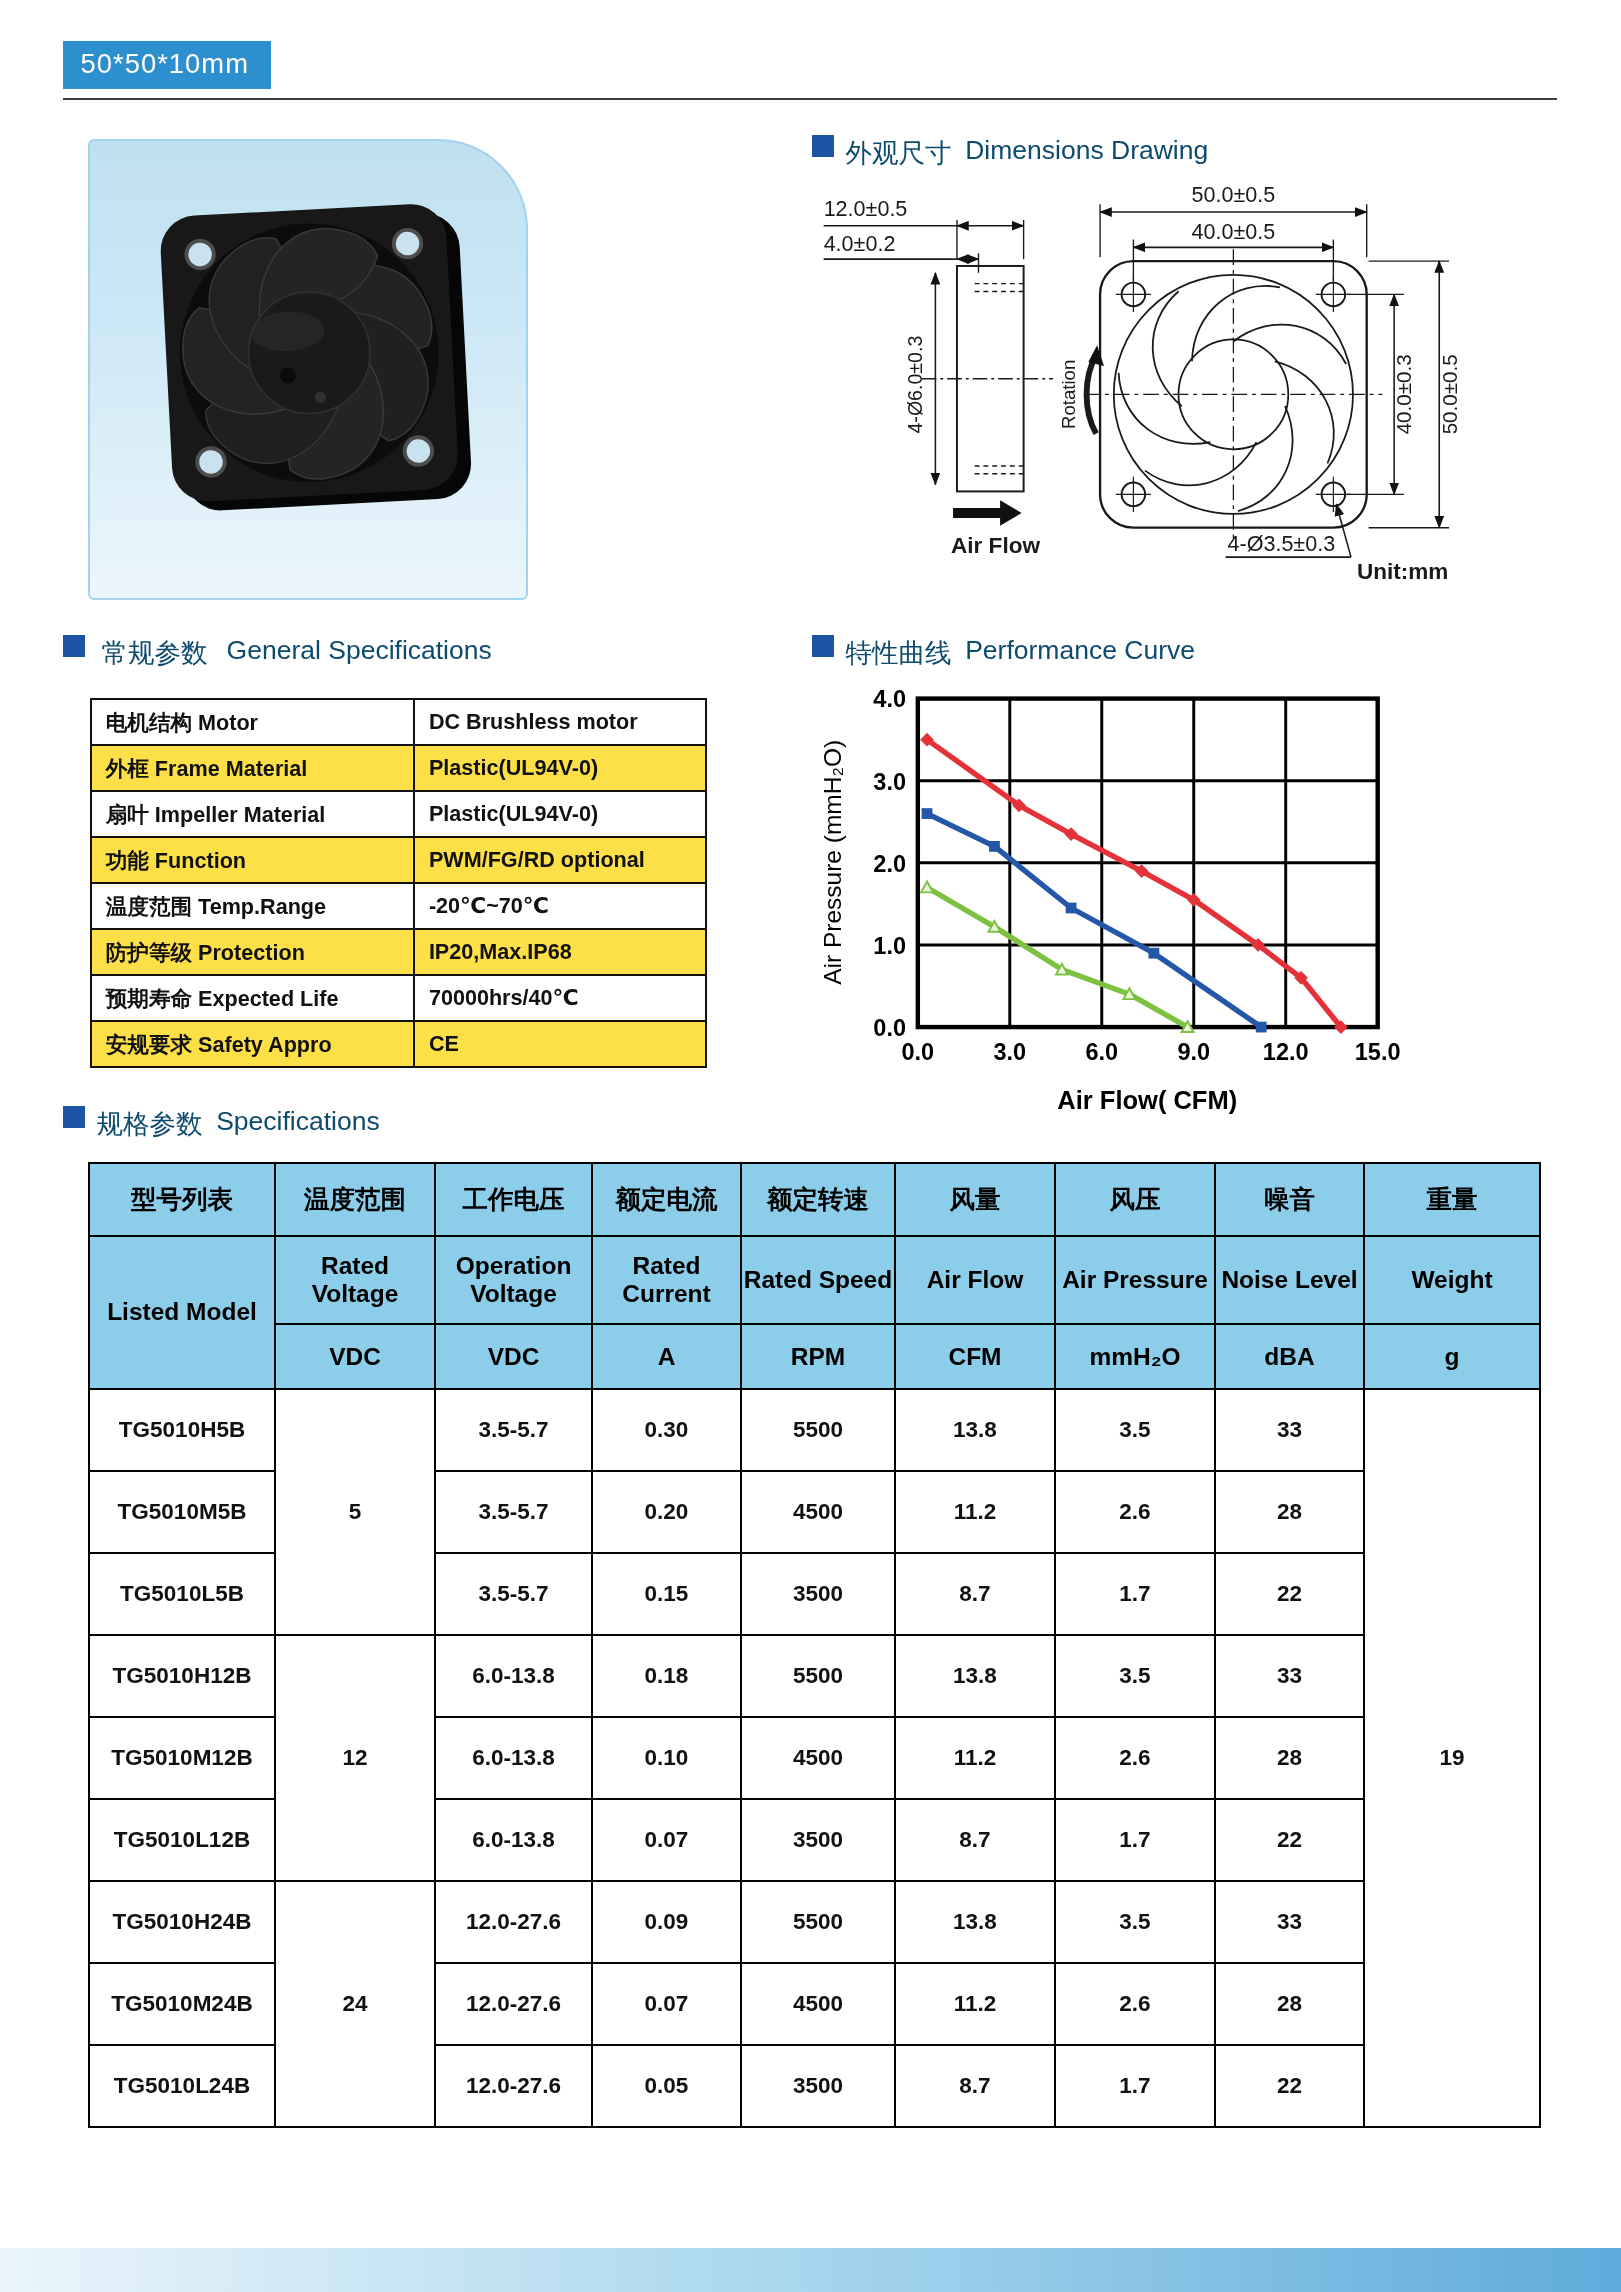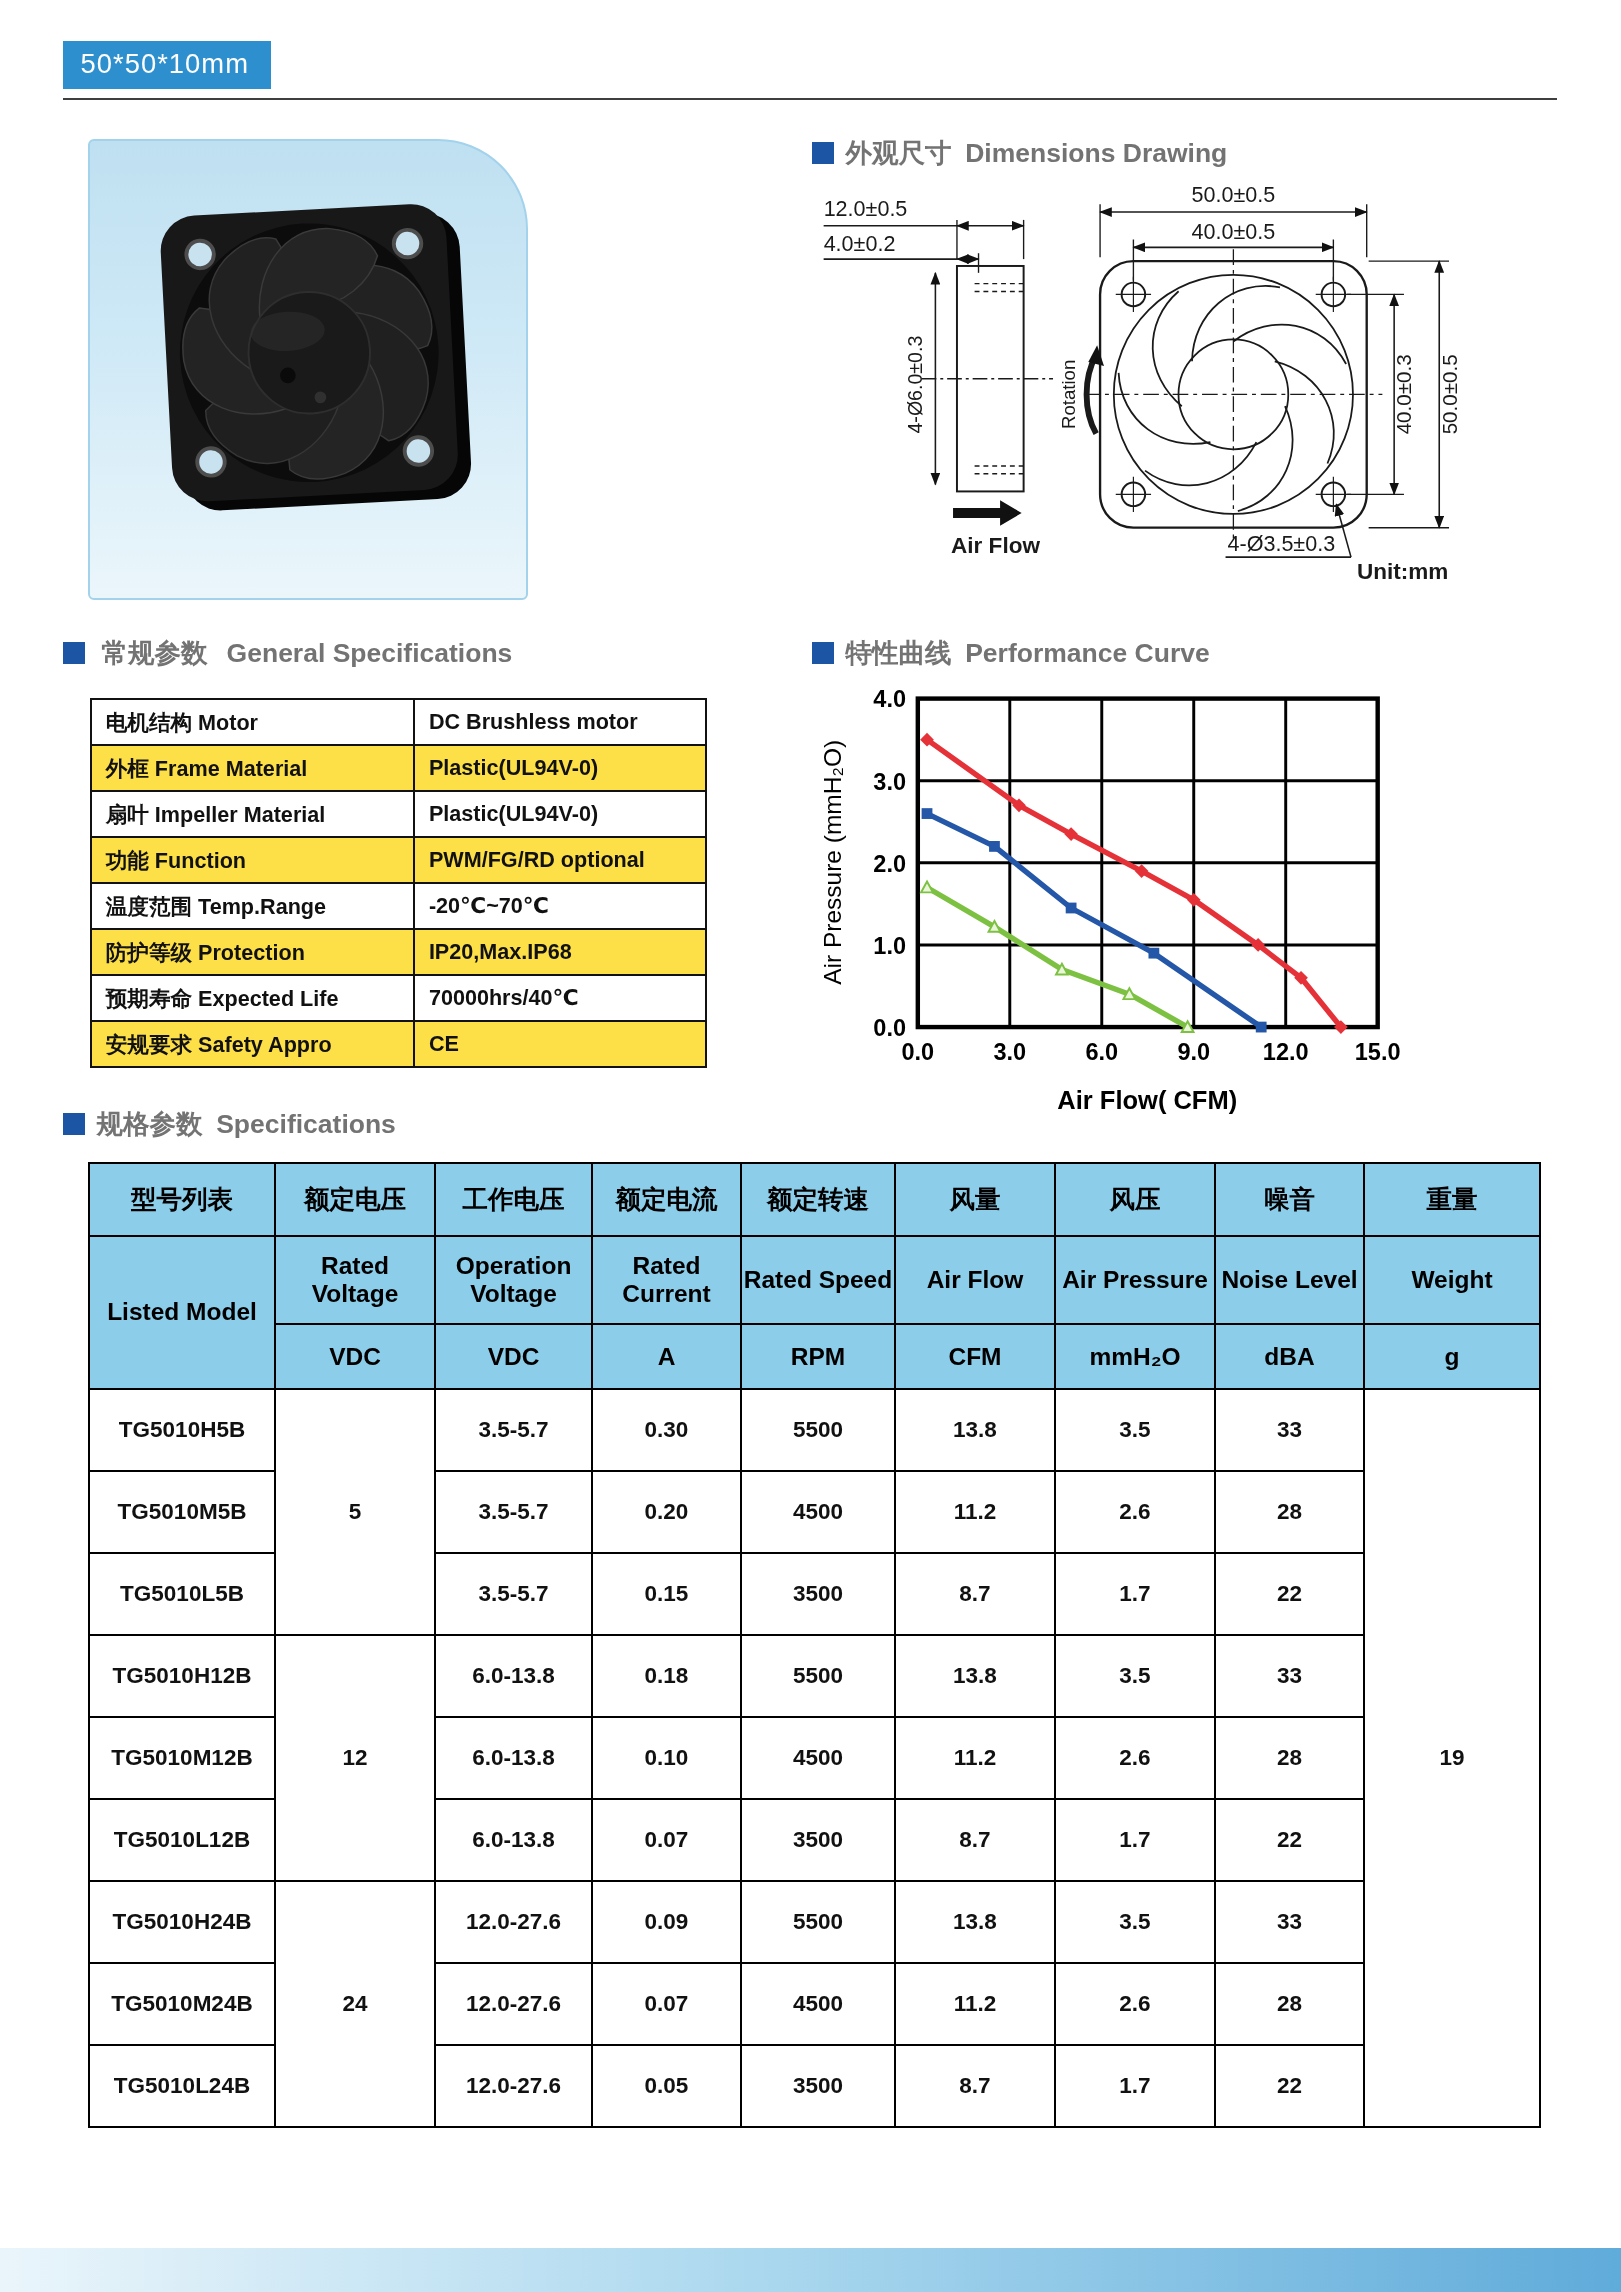--- a/index.html
+++ b/index.html
@@ -6,21 +6,21 @@
   .page{position:relative;width:1621px;height:2293px;background:#ffffff;overflow:hidden;
         font-family:"Liberation Sans","DejaVu Sans",sans-serif;color:#111;}
   .abs{position:absolute;}
 
   
   .badge{left:63px;top:41px;background:#2e8fce;color:#fff;font-size:27.4px;font-weight:400;
          padding:6.9px 21.6px 8.8px 17.6px;letter-spacing:1px;}
   .top-rule{left:63px;top:98px;width:1494px;height:2px;background:#3f3f3f;}
 
   
-  .sec-title{display:flex;align-items:center;gap:11.8px;font-size:26.5px;font-weight:700;color:#737373;}
+  .sec-title{display:flex;align-items:flex-start;gap:11.8px;font-size:26.5px;font-weight:400;color:#0c4a6e;}
   .sec-title .sq{width:21.6px;height:21.6px;background:#1d55a5;flex:0 0 auto;}
   .sec-title .en{margin-left:2px;}
 
   
   .photo-panel{left:88px;top:139px;width:436px;height:457px;border:2px solid #a2d2ec;
       border-radius:5.9px 90px 5.9px 5.9px;
       background:linear-gradient(180deg,#bfe0f1 0%,#cde8f6 40%,#ebf6fb 100%);overflow:hidden;}
 
   
   table.gen{border-collapse:collapse;table-layout:fixed;width:617px;}
@@ -300,21 +300,21 @@
         <col style="width:149px">
       <col style="width:154px">
         <col style="width:160px">
         <col style="width:160px">
         <col style="width:149px">
         <col style="width:176px">
     </colgroup>
     <tbody>
         <tr class="h-zh">
       <th>型号列表</th>
-      <th>额定电压</th>
+      <th>温度范围</th>
       <th>工作电压</th>
       <th>额定电流</th>
       <th>额定转速</th>
       <th>风量</th>
       <th>风压</th>
       <th>噪音</th>
       <th>重量</th>
     </tr>
     <tr class="h-en">
       <th rowspan="2">Listed Model</th>

